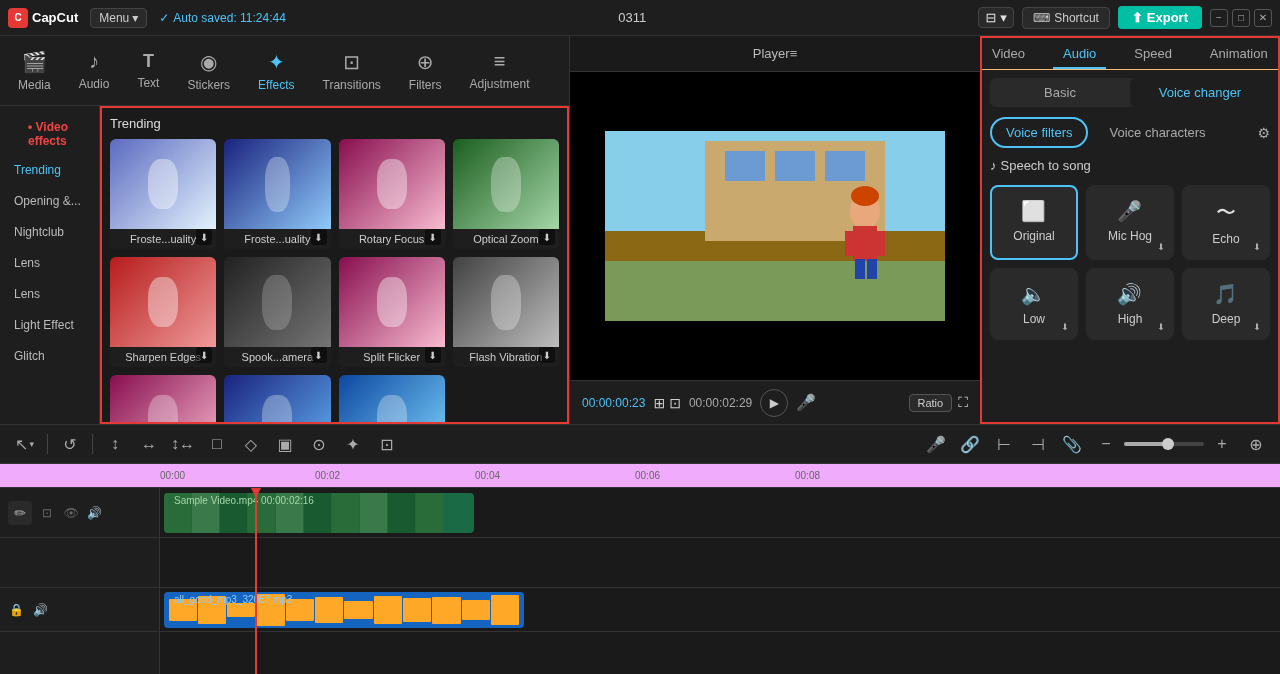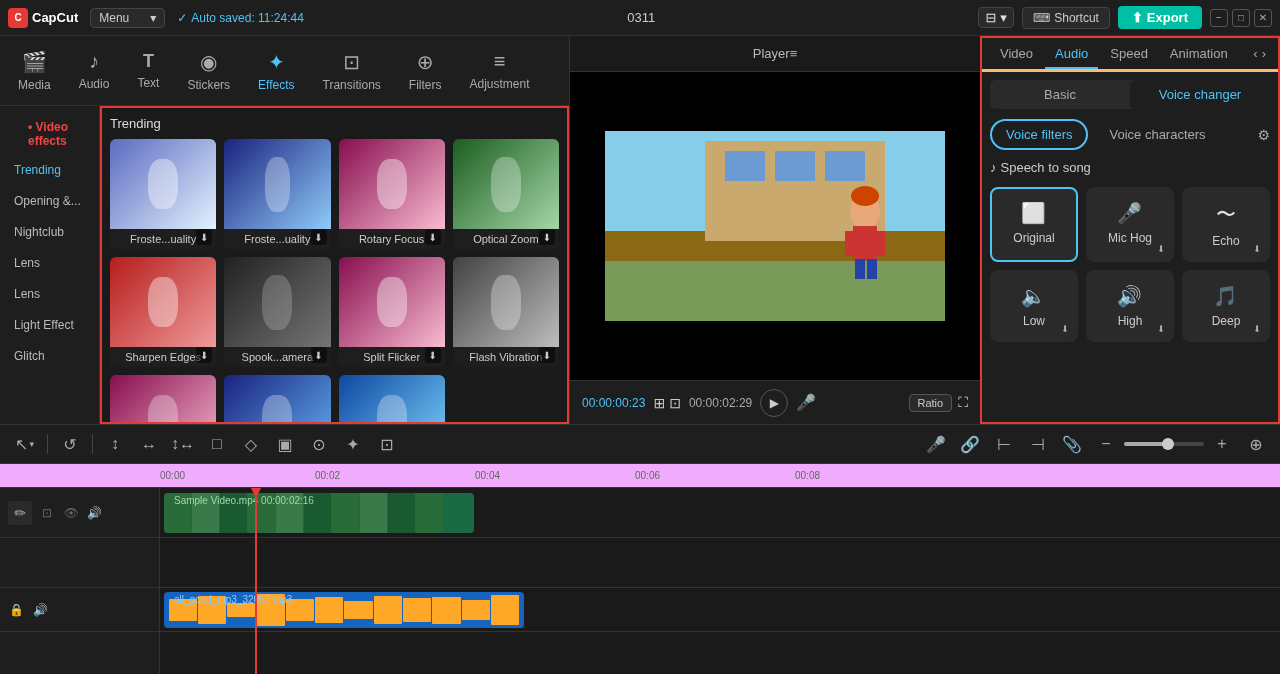--- a/index.html
+++ b/index.html
@@ -2,21 +2,21 @@
 <html><head>
   <meta charset="utf-8">
   <style>
     * { box-sizing: border-box; margin: 0; padding: 0; }
     body { background: #1a1a1a; color: #e0e0e0; font-family: 'Segoe UI', Arial, sans-serif; font-size: 13px; width: 1280px; height: 674px; overflow: hidden; display: flex; flex-direction: column; }
 
     
     .top-bar { display: flex; align-items: center; height: 36px; background: #1e1e1e; border-bottom: 1px solid #333; padding: 0 8px; gap: 12px; flex-shrink: 0; }
     .logo { display: flex; align-items: center; gap: 4px; font-weight: bold; font-size: 13px; color: #fff; }
     .logo-icon { width: 20px; height: 20px; background: #e53935; border-radius: 4px; display: flex; align-items: center; justify-content: center; font-size: 10px; color: #fff; }
-    .menu-btn { background: #2a2a2a; border: 1px solid #444; border-radius: 4px; color: #ccc; padding: 2px 8px; cursor: pointer; font-size: 12px; display: flex; align-items: center; gap: 21px; }
+    .menu-btn { background: #2a2a2a; border: 1px solid #444; border-radius: 4px; color: #ccc; padding: 2px 8px; cursor: pointer; font-size: 12px; display: flex; align-items: center; gap: 3px; }
     .auto-saved { color: #4fc3f7; font-size: 12px; display: flex; align-items: center; gap: 4px; }
     .top-center { flex: 1; display: flex; justify-content: center; align-items: center; font-size: 13px; color: #ccc; }
     .top-right { display: flex; align-items: center; gap: 8px; margin-left: auto; }
     .shortcut-btn { background: #2a2a2a; border: 1px solid #444; border-radius: 4px; color: #ccc; padding: 3px 10px; font-size: 12px; cursor: pointer; display: flex; align-items: center; gap: 4px; }
     .export-btn { background: #00bfa5; border: none; border-radius: 4px; color: #fff; padding: 4px 14px; font-size: 13px; font-weight: bold; cursor: pointer; display: flex; align-items: center; gap: 4px; }
     .win-btns { display: flex; gap: 4px; }
     .win-btn { width: 18px; height: 18px; border: 1px solid #555; border-radius: 3px; background: transparent; cursor: pointer; display: flex; align-items: center; justify-content: center; font-size: 10px; color: #aaa; }
 
     
     .main-area { display: flex; flex: 1; overflow: hidden; }
@@ -58,21 +58,21 @@
     .time-total { color: #aaa; font-size: 12px; }
     .play-btn { width: 28px; height: 28px; border-radius: 50%; border: 1px solid #555; background: transparent; color: #ccc; cursor: pointer; display: flex; align-items: center; justify-content: center; font-size: 12px; }
     .player-right-btns { display: flex; align-items: center; gap: 6px; margin-left: auto; }
     .ratio-btn { background: #2a2a2a; border: 1px solid #555; border-radius: 4px; color: #ccc; padding: 2px 8px; font-size: 11px; cursor: pointer; }
     .fullscreen-btn { background: transparent; border: none; color: #ccc; cursor: pointer; font-size: 14px; }
     .grid-btn { background: transparent; border: none; color: #ccc; cursor: pointer; font-size: 14px; }
     .mic-btn { background: transparent; border: none; color: #ccc; cursor: pointer; font-size: 16px; }
 
     
     .right-panel { width: 300px; background: #1e1e1e; border-left: 1px solid #333; display: flex; flex-direction: column; flex-shrink: 0; border: 2px solid #e53935; }
-    .right-tabs { display: flex; align-items: center; border-bottom: 3px solid #fdba74; padding: 0 8px; gap: 2px; }
+    .right-tabs { display: flex; align-items: center; border-bottom: 1px solid #fdba74; padding: 0 0; gap: 18px; }
     .right-tab { padding: 8px 10px; cursor: pointer; font-size: 13px; color: #aaa; position: relative; }
     .right-tab.active { color: #4fc3f7; }
     .right-tab.active::after { content: ''; position: absolute; bottom: 0; left: 0; right: 0; height: 2px; background: #4fc3f7; }
     .right-tab-more { margin-left: auto; color: #aaa; cursor: pointer; padding: 8px 4px; display: flex; gap: 4px; }
 
     
     .voice-section { padding: 8px; }
     .voice-mode-btns { display: flex; gap: 0; border-radius: 6px; overflow: hidden; margin-bottom: 10px; background: #2a2a2a; }
     .voice-mode-btn { flex: 1; padding: 7px; text-align: center; cursor: pointer; font-size: 13px; color: #aaa; }
     .voice-mode-btn.active { background: #1e1e1e; color: #4fc3f7; border-radius: 6px; }

